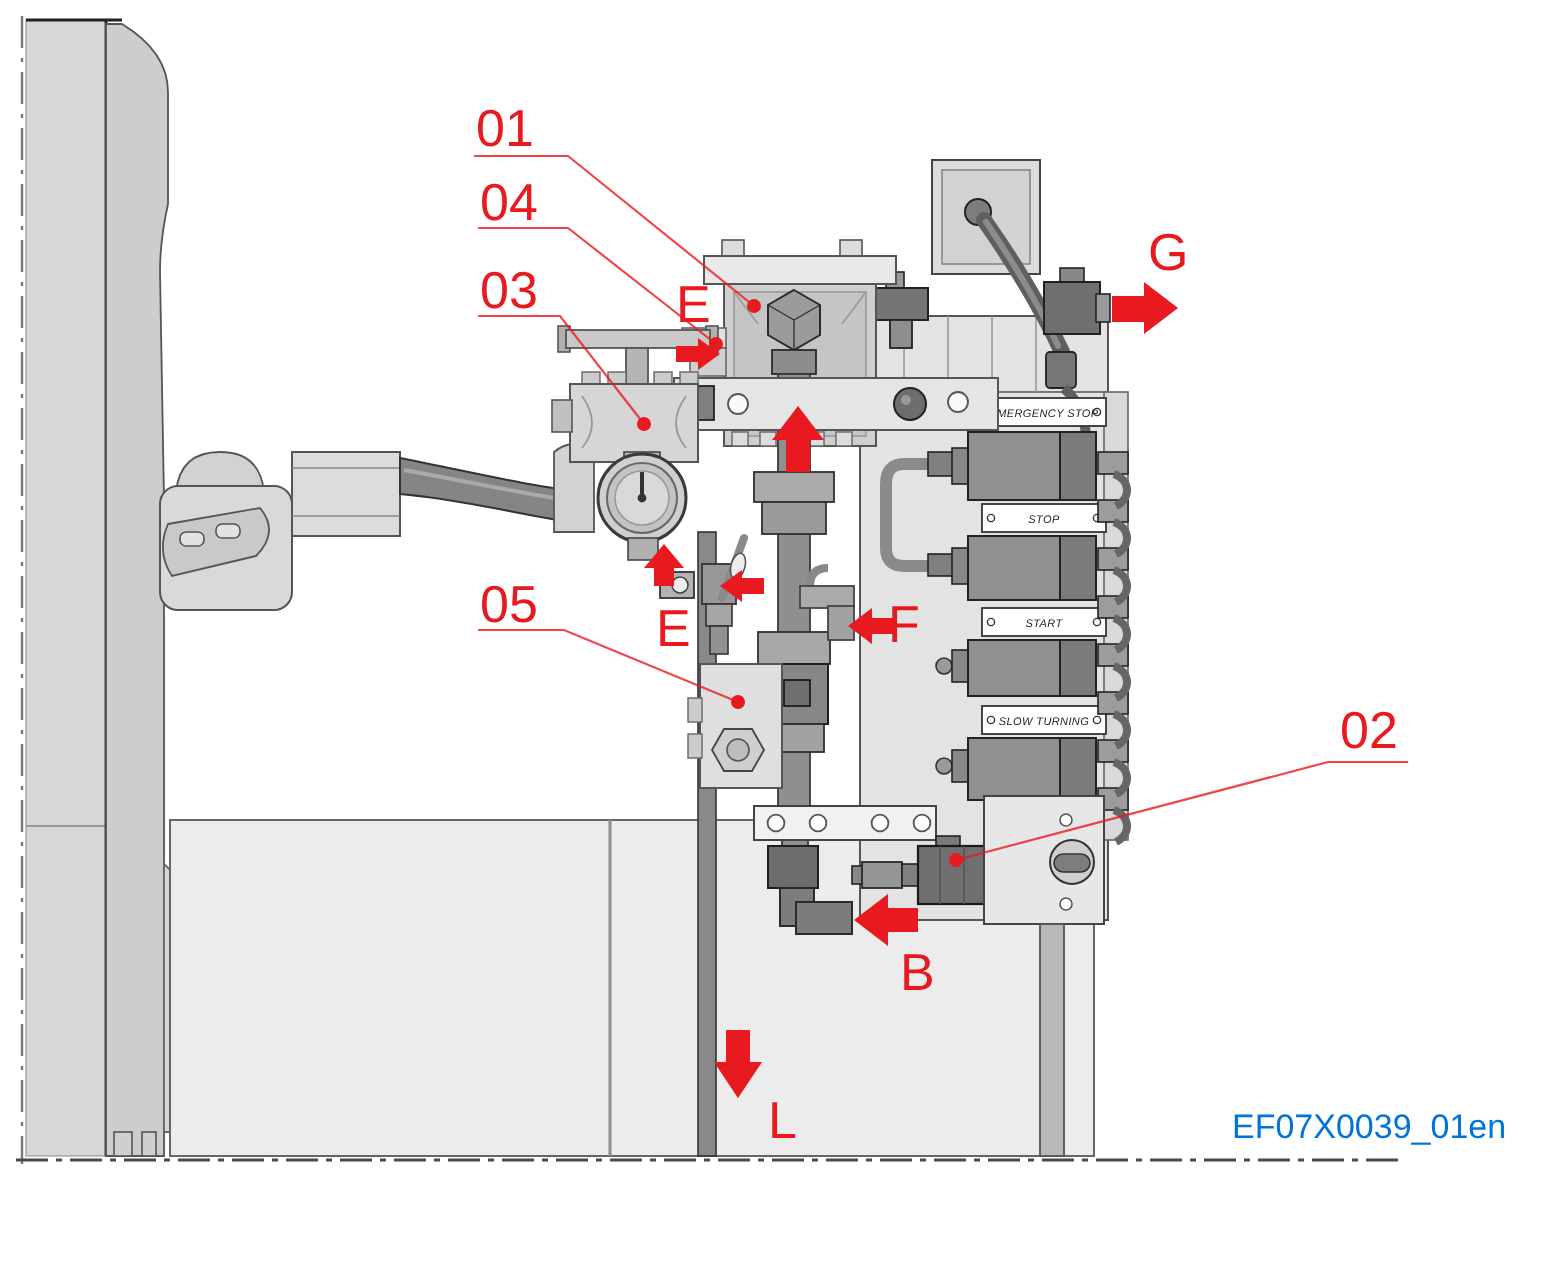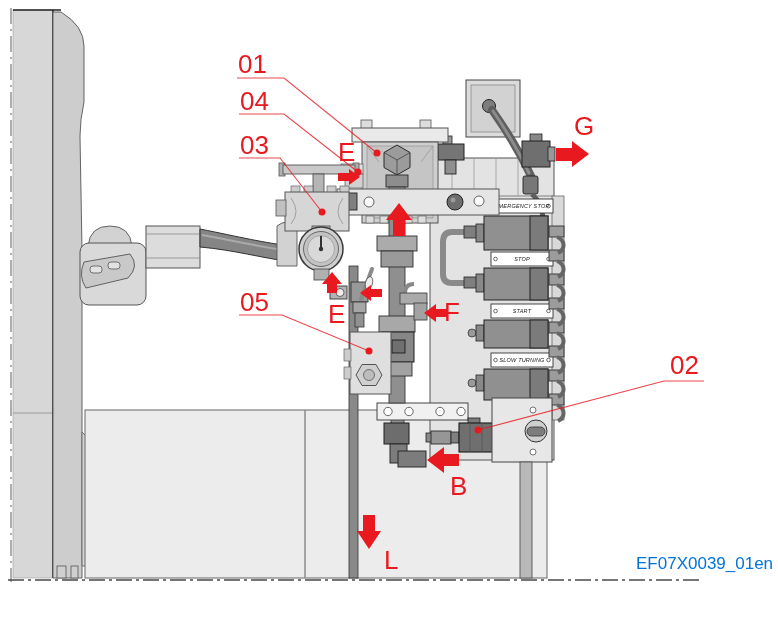--- a/index.html
+++ b/index.html
@@ -12,21 +12,21 @@
   .stage svg{position:absolute;left:0;top:0;}
   .red-text{fill:var(--annotation-red);font-size:26px;font-family:"Liberation Sans",sans-serif;}
   .red-shape{fill:var(--annotation-red);stroke:none;}
   .red-line{stroke:var(--annotation-red);stroke-width:1.1;fill:none;opacity:.8;}
   .red-dot{fill:var(--annotation-red);}
   .plate-text{fill:#1c1c1c;font-size:5.5px;font-style:italic;letter-spacing:.2px;
               text-anchor:middle;font-family:"Liberation Sans",sans-serif;}
   .caption{position:absolute;left:127px;top:598px;font-size:19px;font-style:italic;
            color:#000;white-space:nowrap;}
   .docid{position:absolute;left:616px;top:554px;font-size:17px;color:var(--doc-id-blue);
-         white-space:nowrap;margin-left:20px;}
+         white-space:nowrap;}
 </style>
 </head>
 <body>
 
 <div class="stage">
 <svg width="778" height="637" viewBox="0 0 778 637">
 
   <g>
     <line x1="11" y1="8" x2="11" y2="582" stroke="#777" stroke-width="1.2" stroke-dasharray="16 5 2 5"></line>
     <rect x="13" y="10" width="40" height="568" fill="#d7d7d7" stroke="#999" stroke-width="0.6"></rect>

